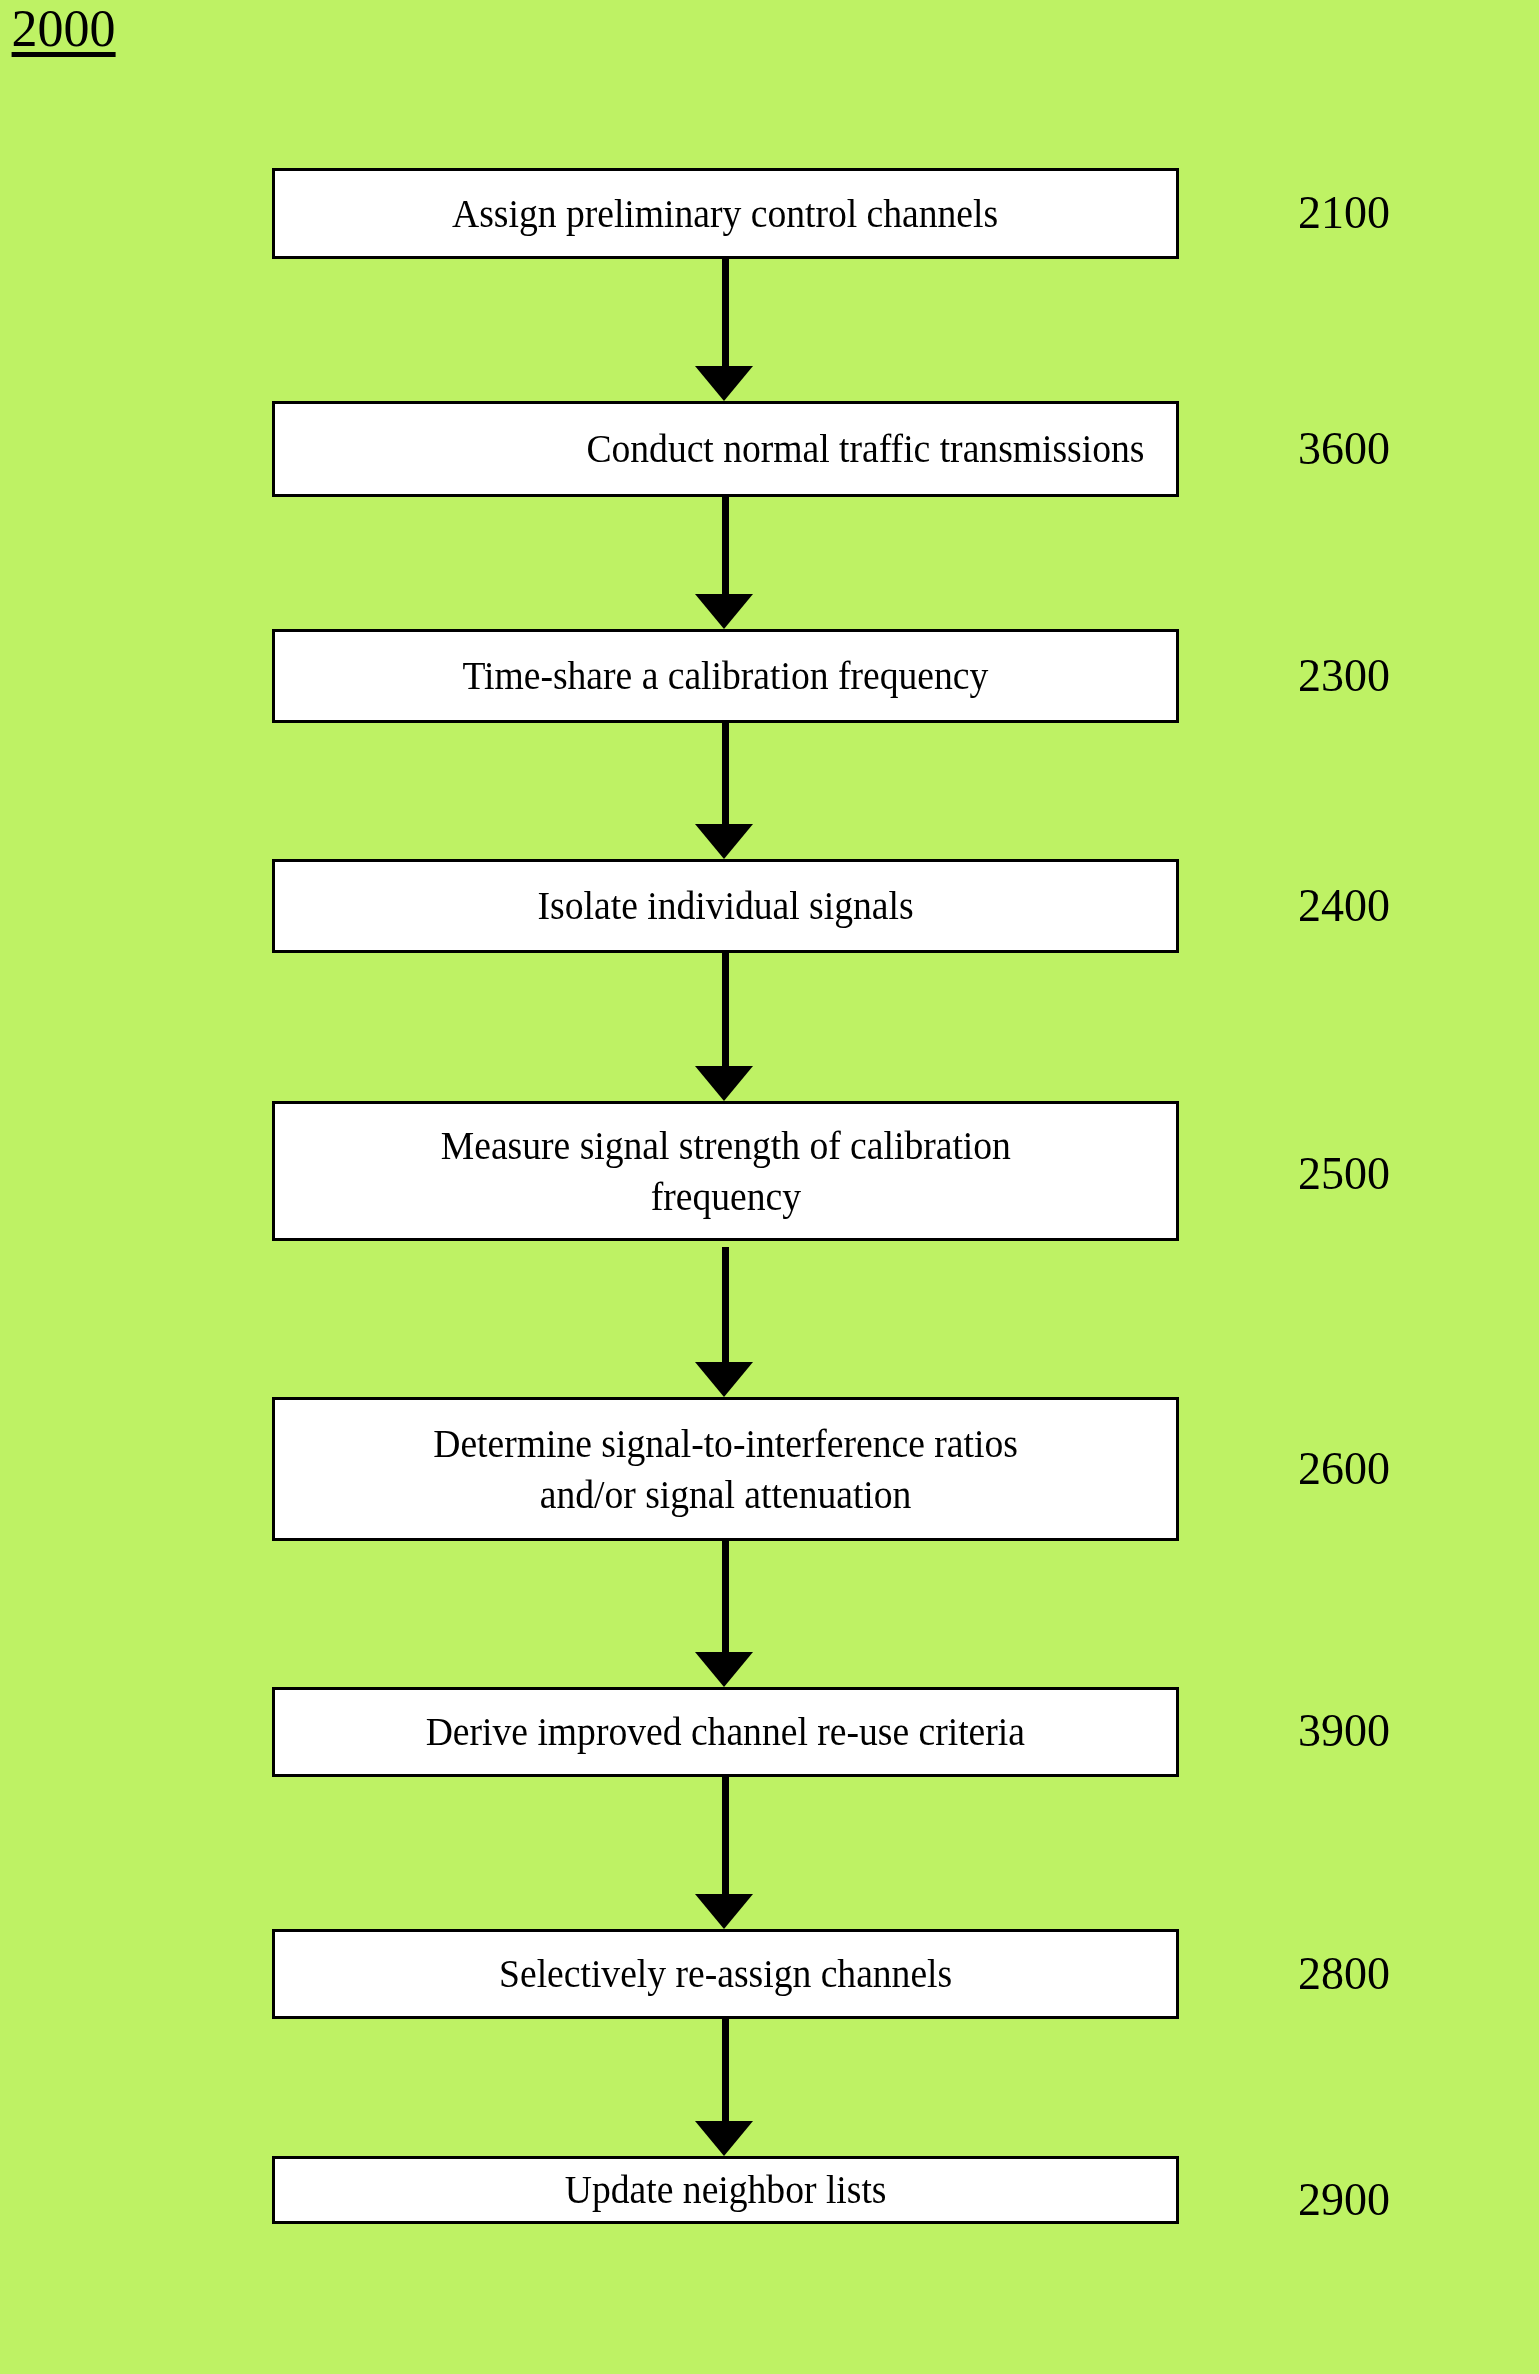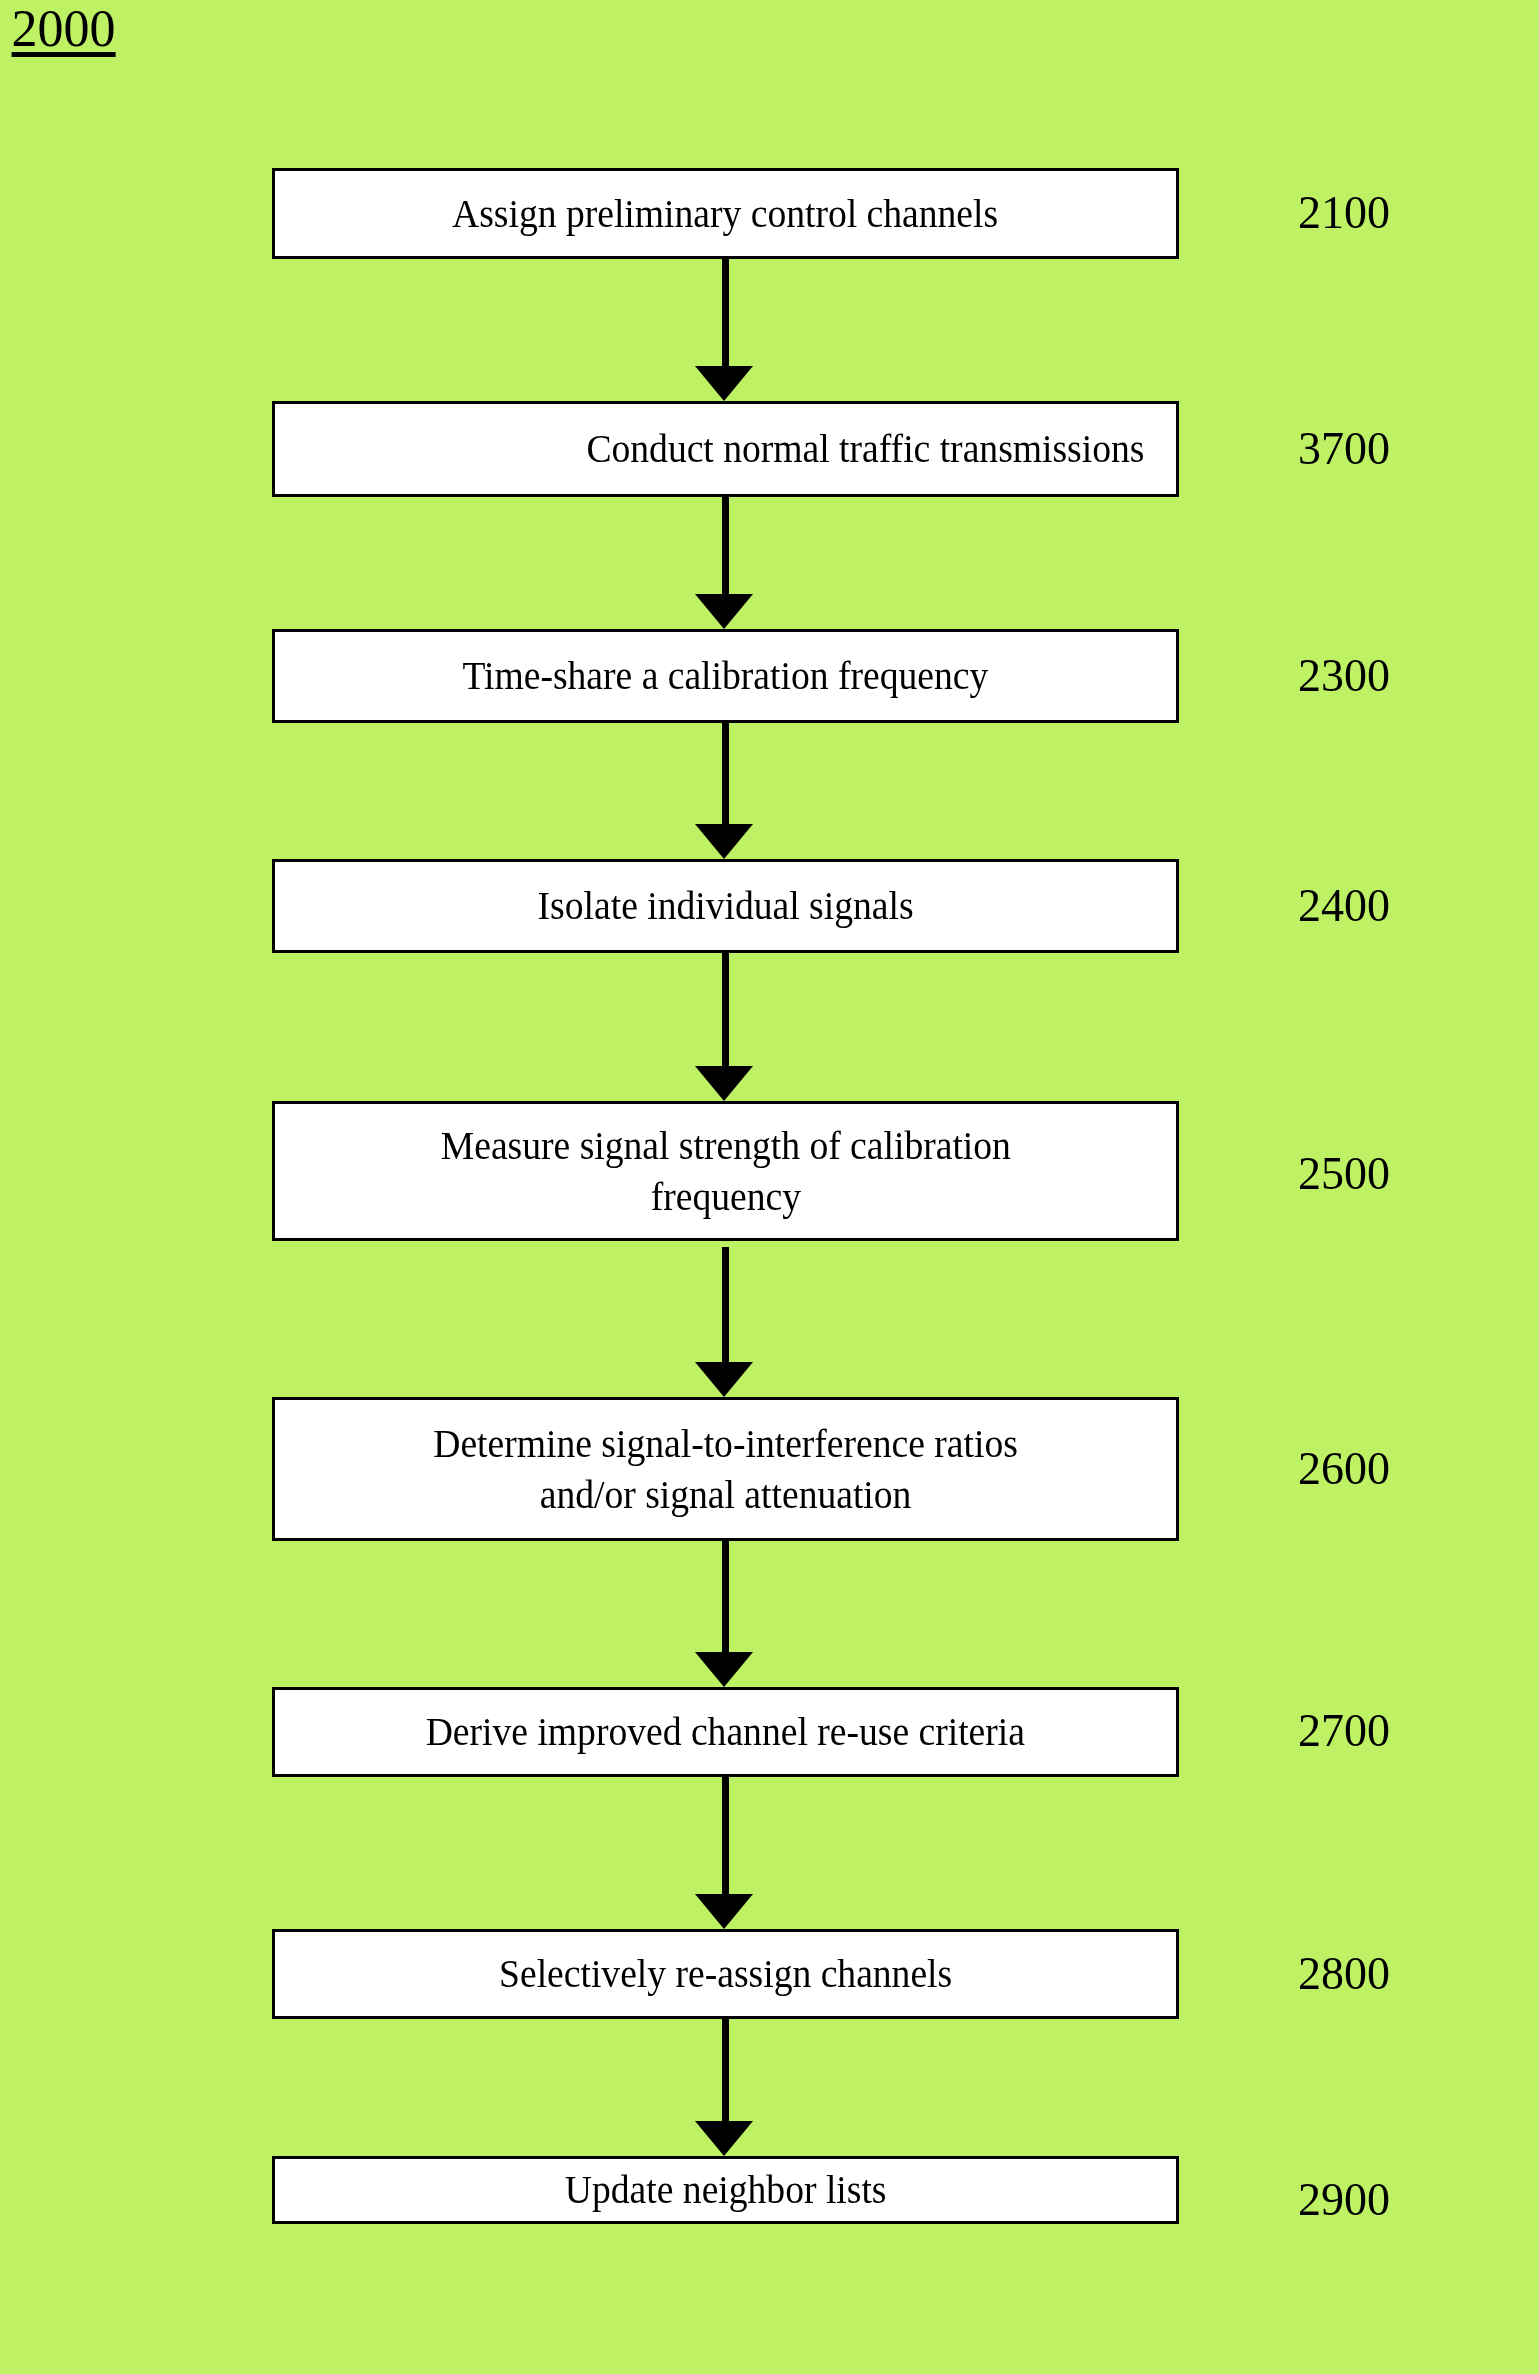--- a/index.html
+++ b/index.html
@@ -107,21 +107,21 @@
       <div class="arrowhead" style="top: 1894px;"></div>
       <div class="connector" style="top: 2019px; height: 102px;"></div>
       <div class="arrowhead" style="top: 2121px;"></div>
       <div class="flow-box" style="top: 168px; height: 91px;">
         <div class="flow-box-text">Assign preliminary control channels</div>
       </div>
       <div class="ref-label" style="top: 190px;">2100</div>
       <div class="flow-box" style="top: 401px; height: 96px; justify-content: flex-end;">
         <div class="flow-box-text">Conduct normal traffic transmissions</div>
       </div>
-      <div class="ref-label" style="top: 426px;">3700</div>
+      <div class="ref-label" style="top: 426px;">3600</div>
       <div class="flow-box" style="top: 629px; height: 94px;">
         <div class="flow-box-text">Time-share a calibration frequency</div>
       </div>
       <div class="ref-label" style="top: 653px;">2300</div>
       <div class="flow-box" style="top: 859px; height: 94px;">
         <div class="flow-box-text">Isolate individual signals</div>
       </div>
       <div class="ref-label" style="top: 883px;">2400</div>
       <div class="flow-box" style="top: 1101px; height: 140px;">
         <div class="flow-box-text">Measure signal strength of calibration
@@ -129,21 +129,21 @@
       </div>
       <div class="ref-label" style="top: 1151px;">2500</div>
       <div class="flow-box" style="top: 1397px; height: 144px;">
         <div class="flow-box-text">Determine signal-to-interference ratios
 and/or signal attenuation</div>
       </div>
       <div class="ref-label" style="top: 1446px;">2600</div>
       <div class="flow-box" style="top: 1687px; height: 90px;">
         <div class="flow-box-text">Derive improved channel re-use criteria</div>
       </div>
-      <div class="ref-label" style="top: 1708px;">2700</div>
+      <div class="ref-label" style="top: 1708px;">3900</div>
       <div class="flow-box" style="top: 1929px; height: 90px;">
         <div class="flow-box-text">Selectively re-assign channels</div>
       </div>
       <div class="ref-label" style="top: 1951px;">2800</div>
       <div class="flow-box" style="top: 2156px; height: 68px;">
         <div class="flow-box-text">Update neighbor lists</div>
       </div>
       <div class="ref-label" style="top: 2177px;">2900</div>
     </div>
 

